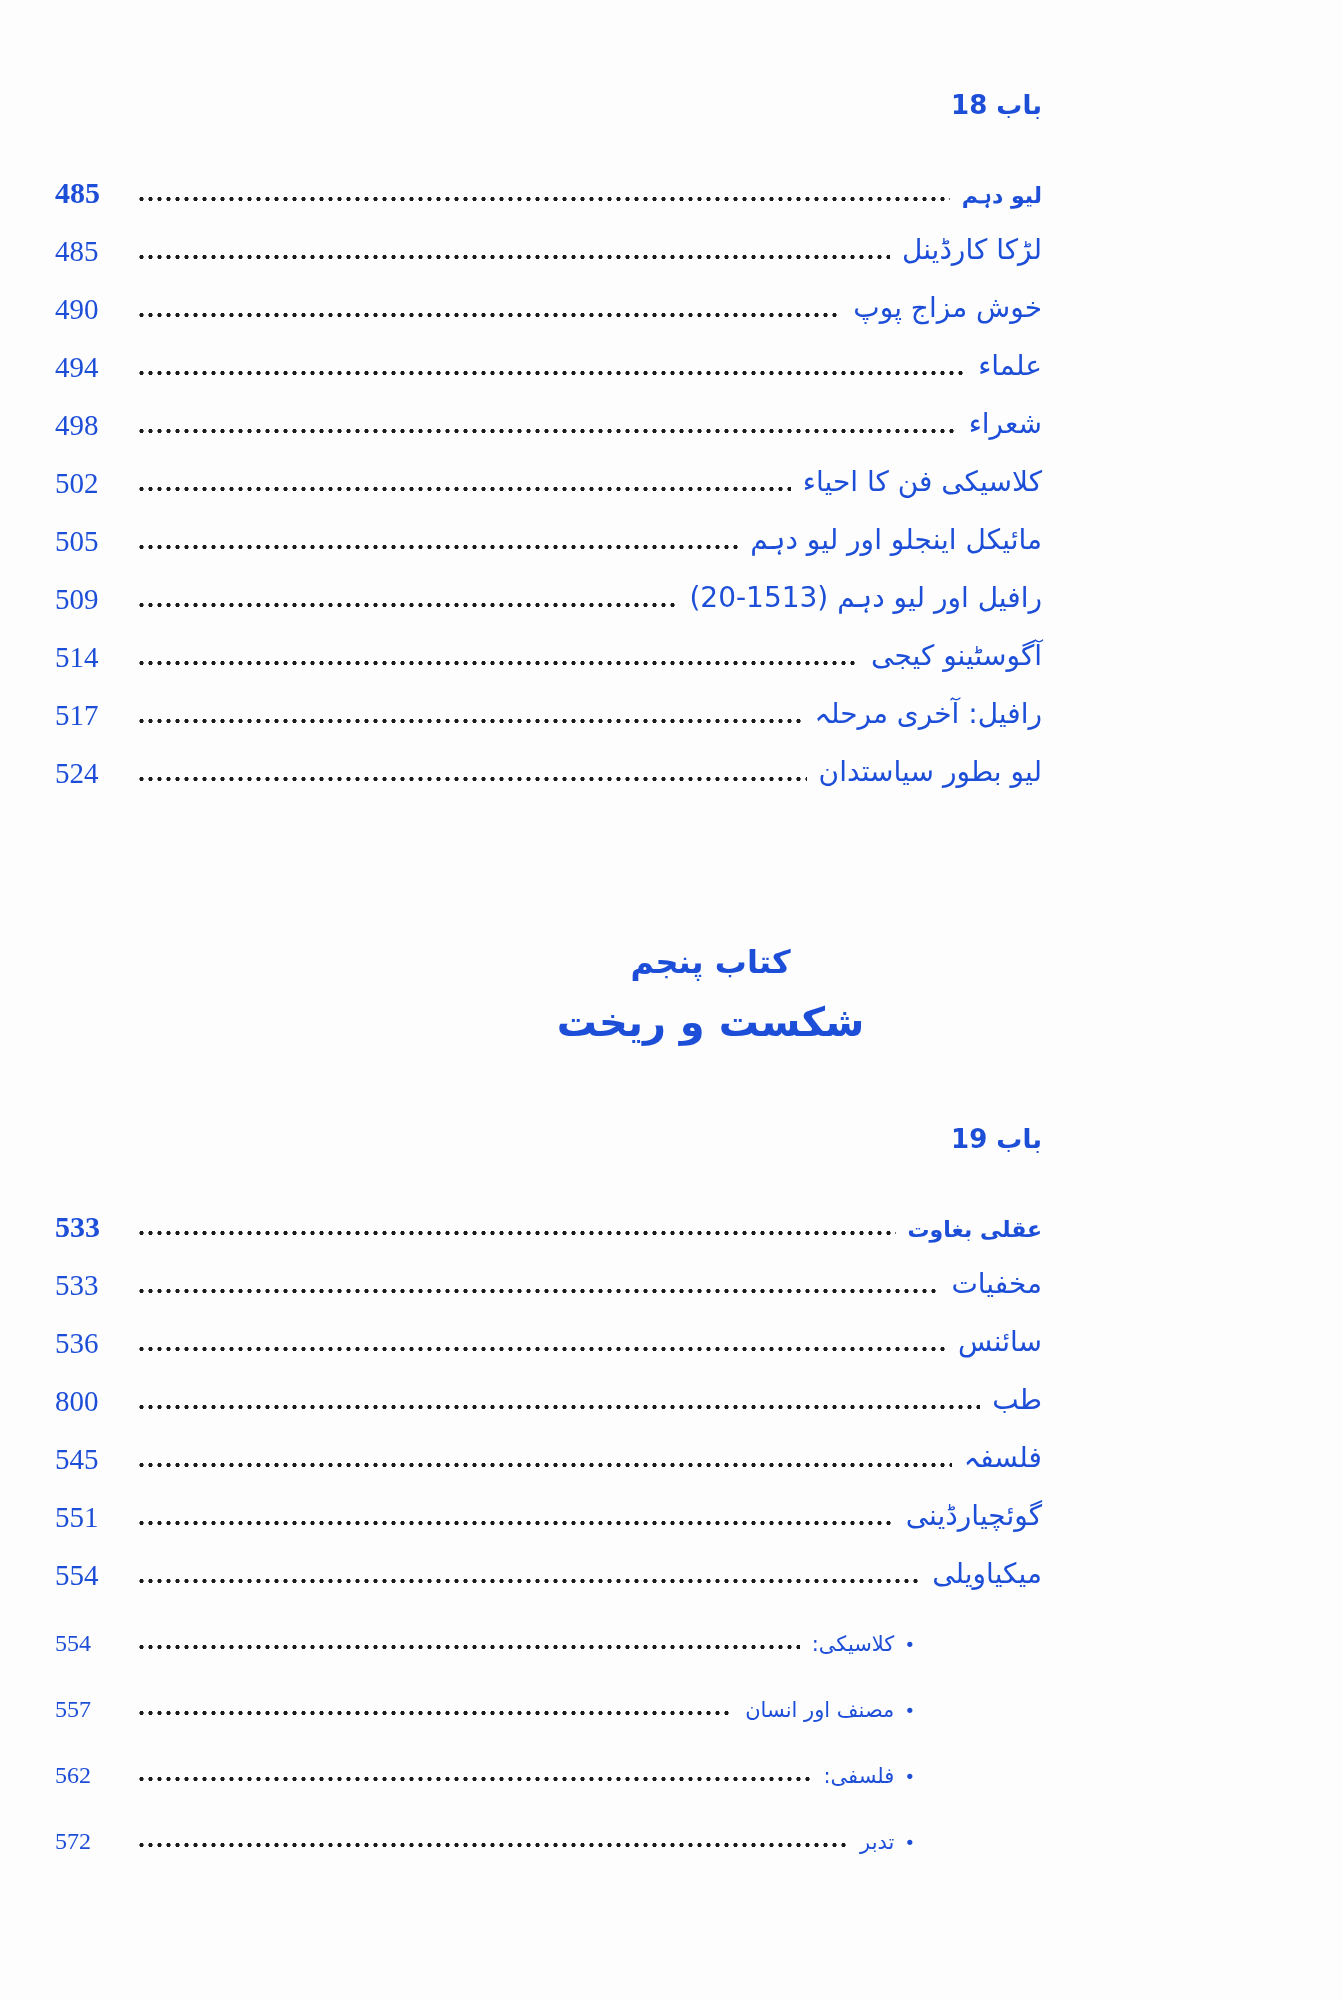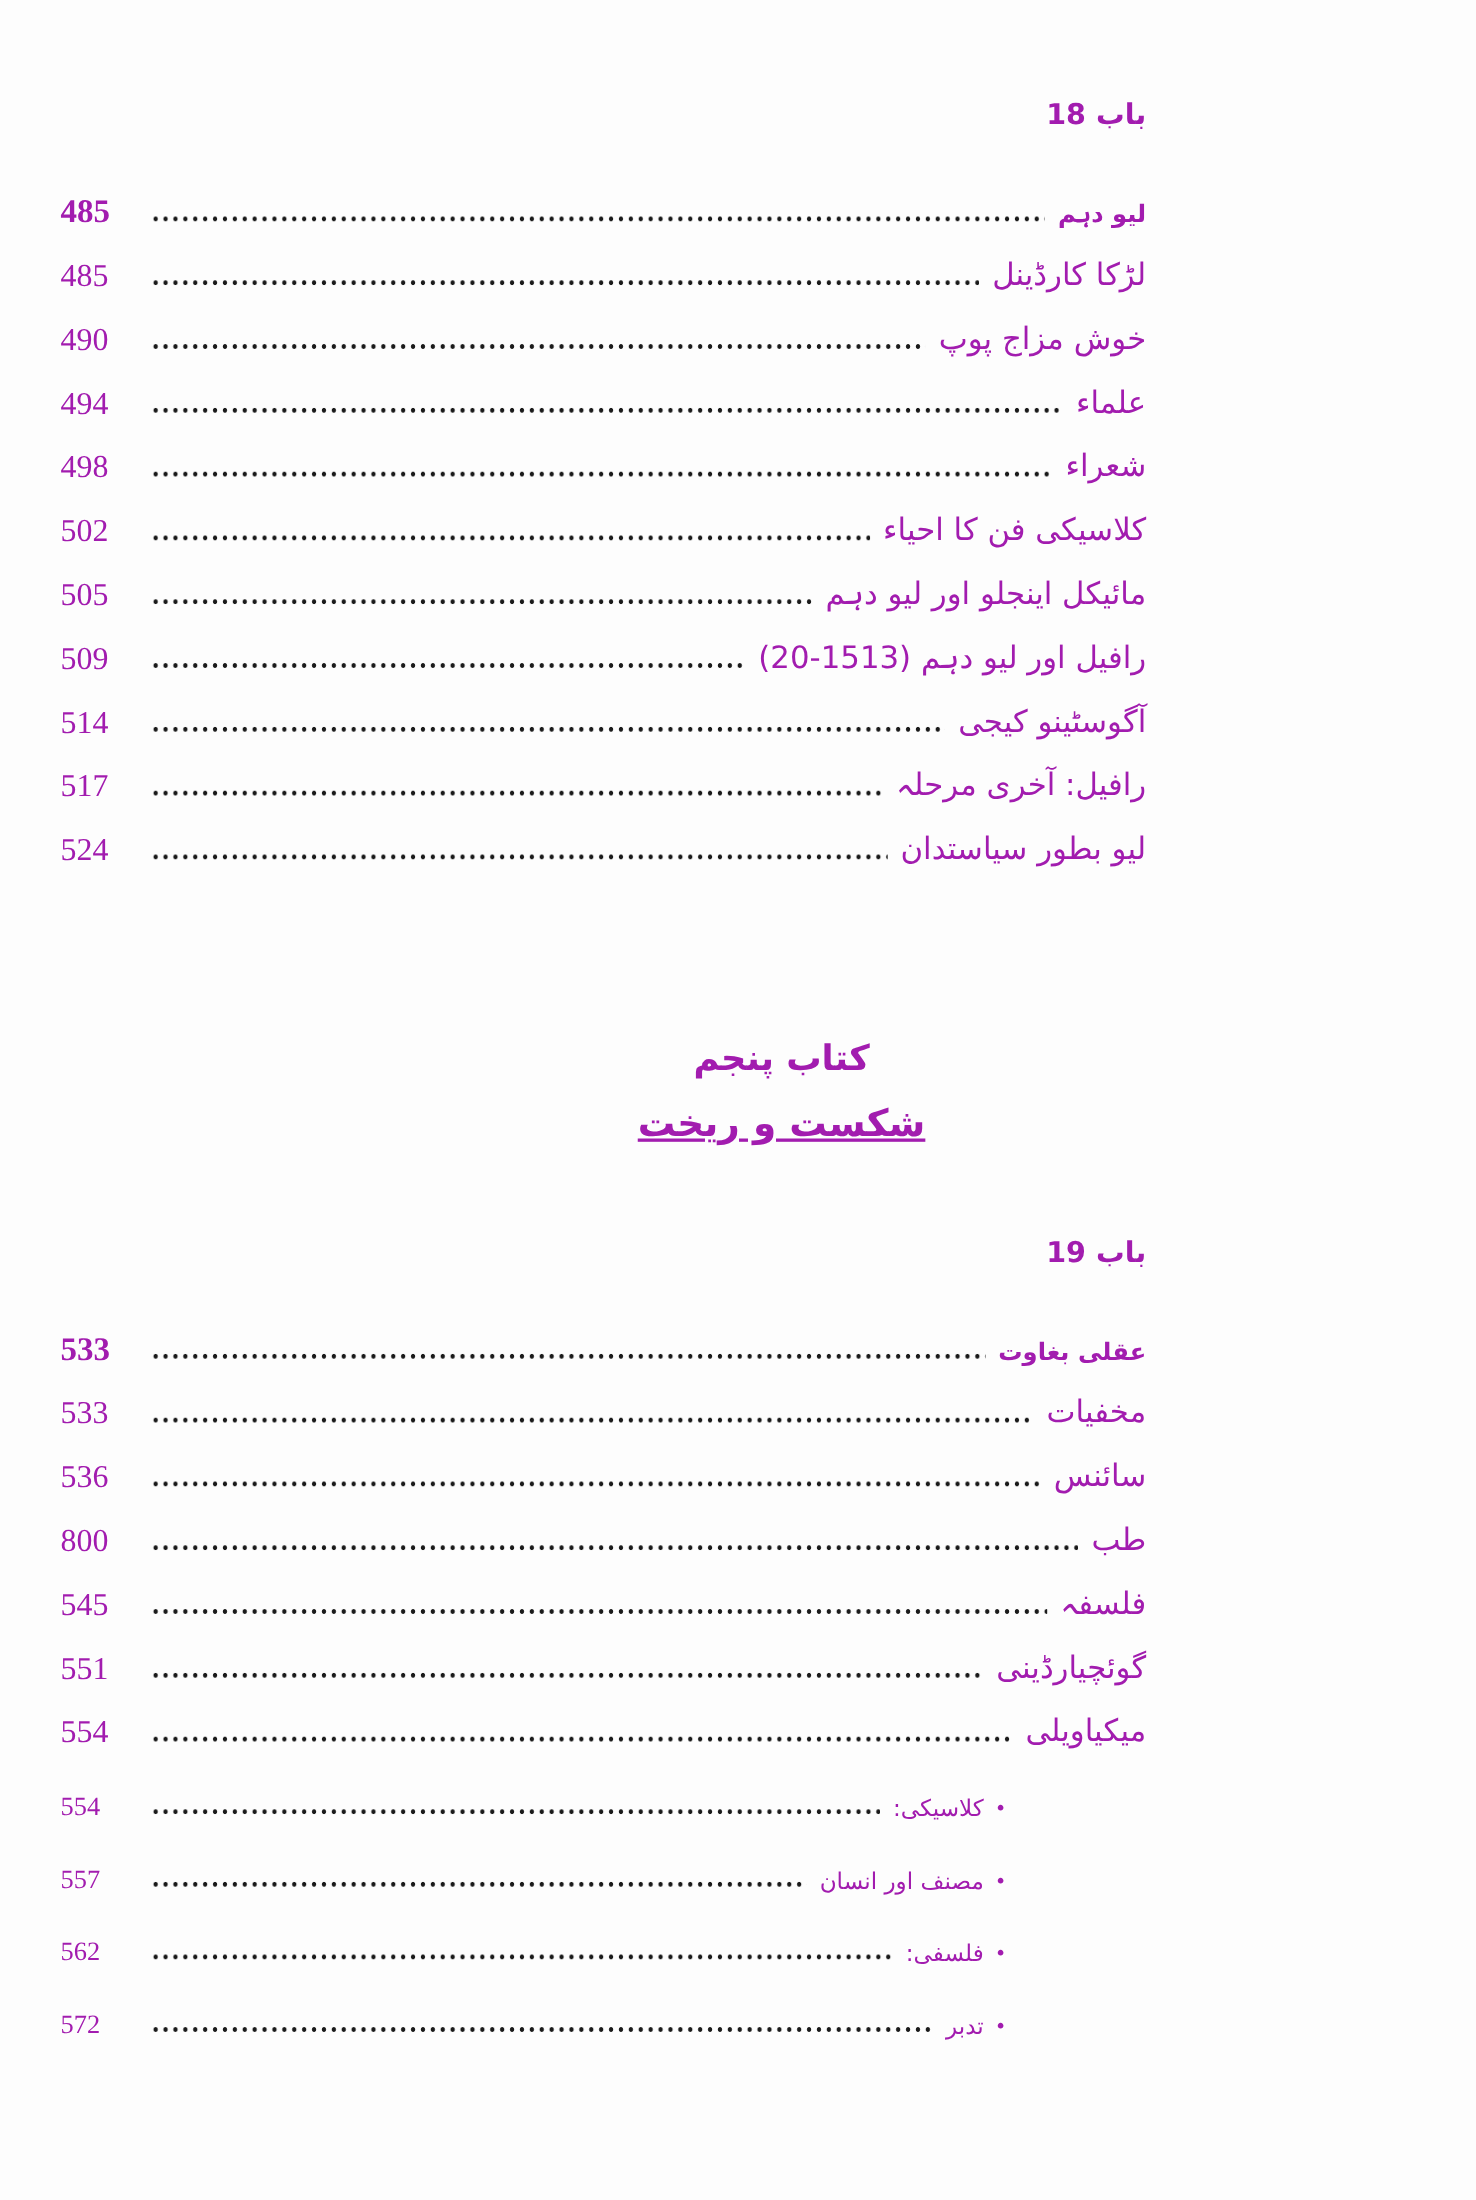--- a/index.html
+++ b/index.html
@@ -9,21 +9,21 @@
   }
   .page {
     position: relative;
     width: 1342px;
     height: 2000px;
     margin: 0 auto;
     background: #fdfdfd;
     box-sizing: border-box;
     direction: rtl;
     padding: 88px 300px 16px 55px;
-    color: #a21caf;
+    color: #1d4ed8;
     overflow: hidden;
   }
   .chapter-label {
     font-family: "DejaVu Sans", sans-serif;
     font-weight: bold;
     font-size: 26px;
     line-height: 34px;
     text-align: right;
     white-space: nowrap;
   }
@@ -94,24 +94,23 @@
   .book-title {
     font-family: "DejaVu Sans", sans-serif;
     font-weight: bold;
     font-size: 32px;
     line-height: 64px;
     white-space: nowrap;
   }
   .book-subtitle {
     font-family: "DejaVu Sans", sans-serif;
     font-weight: bold;
-    font-size: 34px;
+    font-size: 40px;
     line-height: 56px;
     white-space: nowrap;
-    text-decoration: underline;
   }
   .chapter19-label {
     margin-top: 72px;
   }
 </style>
 </head>
 <body>
 
 <div class="page">
 

